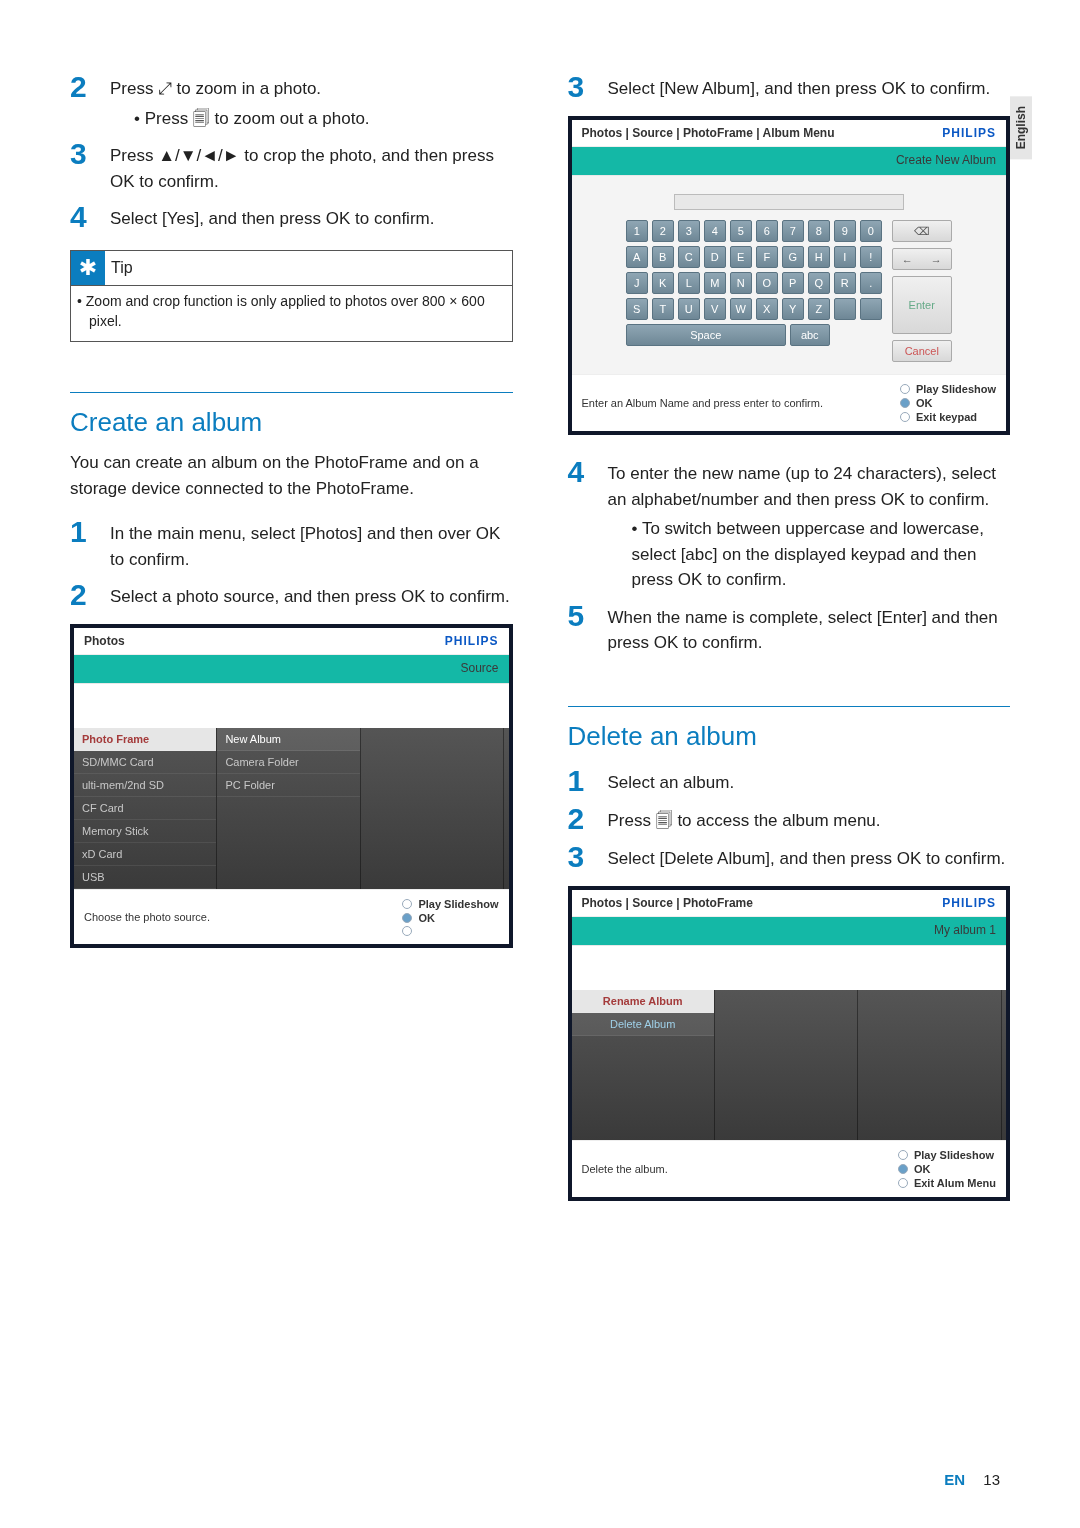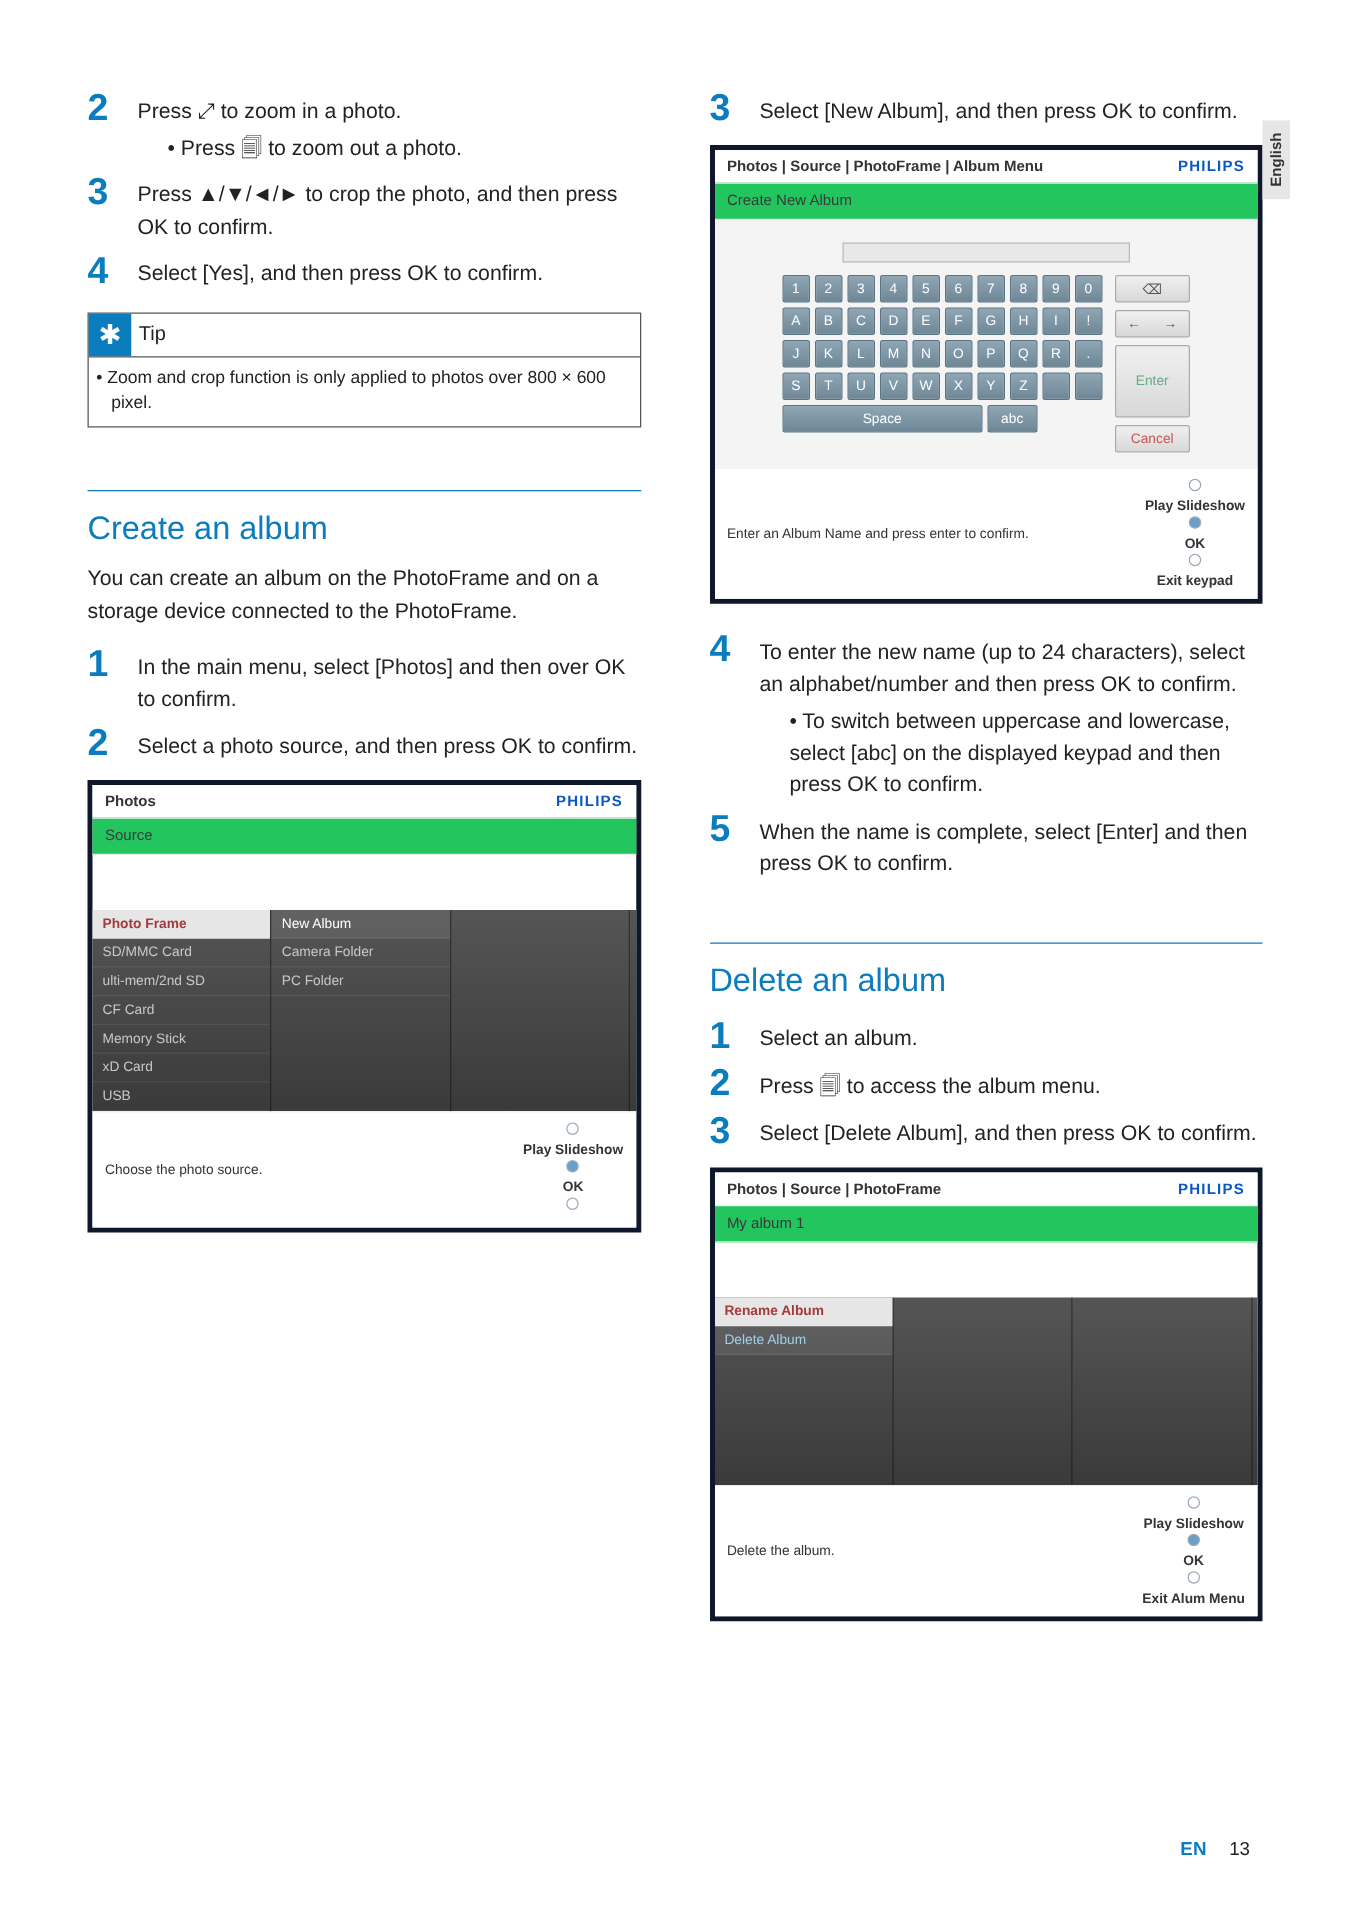--- a/index.html
+++ b/index.html
@@ -21,29 +21,29 @@
   .tip-body { padding: 6px 10px 10px 18px; border-top: 1px solid #555; line-height: 1.4; }
   .tip-body::before { content: "•  "; margin-left: -12px; }
   hr.sep { border: none; border-top: 1.5px solid #0b7dbf; margin: 50px 0 14px 0; }
   h2.section { color: #0b7dbf; font-size: 26px; font-weight: normal; margin-bottom: 12px; }
   p.intro { font-size: 17px; line-height: 1.5; margin-bottom: 14px; }
 
   
   .shot { border: 4px solid #0f172a; margin: 14px 0 20px 0; font-family: Arial, sans-serif; }
   .shot-head { display: flex; justify-content: space-between; align-items: center; padding: 6px 10px; font-size: 12px; font-weight: bold; color: #333; background: #fff; }
   .shot-head .brand { color: #0b58c4; letter-spacing: 1px; }
-  .shot-sub { padding: 6px 10px 8px 10px; font-size: 12px; color: #3a3a3a; background: #22c55e; border-top: 1px solid #eee; border-bottom: 1px solid #e8e8e8; }
+  .shot-sub { padding: 6px 10px 8px 10px; font-size: 12px; color: #3a3a3a; background: #14b8a6; border-top: 1px solid #eee; border-bottom: 1px solid #e8e8e8; text-align: right; }
   .shot-main { display: flex; background: linear-gradient(#555, #3a3a3a); min-height: 140px; margin-top: 44px; }
   .shot-col { flex: 0 0 33%; border-right: 1px solid rgba(0,0,0,0.4); }
   .shot-item { font-size: 11px; color: #c8c8c8; padding: 5px 8px; border-bottom: 1px solid rgba(255,255,255,0.08); }
   .shot-item.sel { color: #a43b3b; background: #e6e6e6; font-weight: bold; }
   .shot-item.hi { color: #fff; background: rgba(255,255,255,0.08); }
   .shot-foot { padding: 8px 10px; font-size: 11px; color: #333; background: #fff; display: flex; justify-content: space-between; align-items: center; border-top: 1px solid #eee; }
   .foot-ctrl { display: flex; flex-direction: column; gap: 2px; }
-  .foot-row { display: flex; align-items: center; gap: 6px; font-weight: bold; flex-direction: column; }
+  .foot-row { display: flex; align-items: center; gap: 6px; font-weight: bold; }
   .dot { width: 10px; height: 10px; border-radius: 50%; border: 1px solid #9ab; }
   .dot.fill { background: #6aa0c8; }
 
   
   .kb-wrap { background: #f4f4f4; padding: 18px 24px 12px 24px; }
   .kb-field { height: 16px; width: 230px; background: #e8e8e8; border: 1px solid #bbb; margin: 0 auto 10px auto; }
   .kb-rows { display: flex; gap: 10px; align-items: flex-start; justify-content: center; }
   .kb-grid { display: flex; flex-direction: column; gap: 4px; }
   .kb-row { display: flex; gap: 4px; }
   .key { width: 22px; height: 22px; background: linear-gradient(#8fa6b4, #6e8796); color: #fff; font-size: 11px; display: flex; align-items: center; justify-content: center; border: 1px solid #5a7382; border-radius: 2px; }
@@ -285,21 +285,21 @@
         <div class="step-num">3</div>
         <div class="step-body">Select [Delete Album], and then press OK to confirm.</div>
       </div>
 
       <div class="shot">
         <div class="shot-head">
           <span>Photos | Source | PhotoFrame</span>
           <span class="brand">PHILIPS</span>
         </div>
         <div class="shot-sub">My album 1</div>
-        <div class="shot-main" style="min-height:150px;">
+        <div class="shot-main" style="min-height:150px;text-align:center;">
           <div class="shot-col">
             <div class="shot-item sel">Rename Album</div>
             <div class="shot-item hi" style="color:#9fd0e8;">Delete Album</div>
           </div>
           <div class="shot-col"></div>
           <div class="shot-col"></div>
         </div>
         <div class="shot-foot">
           <span>Delete the album.</span>
           <div class="foot-ctrl">

